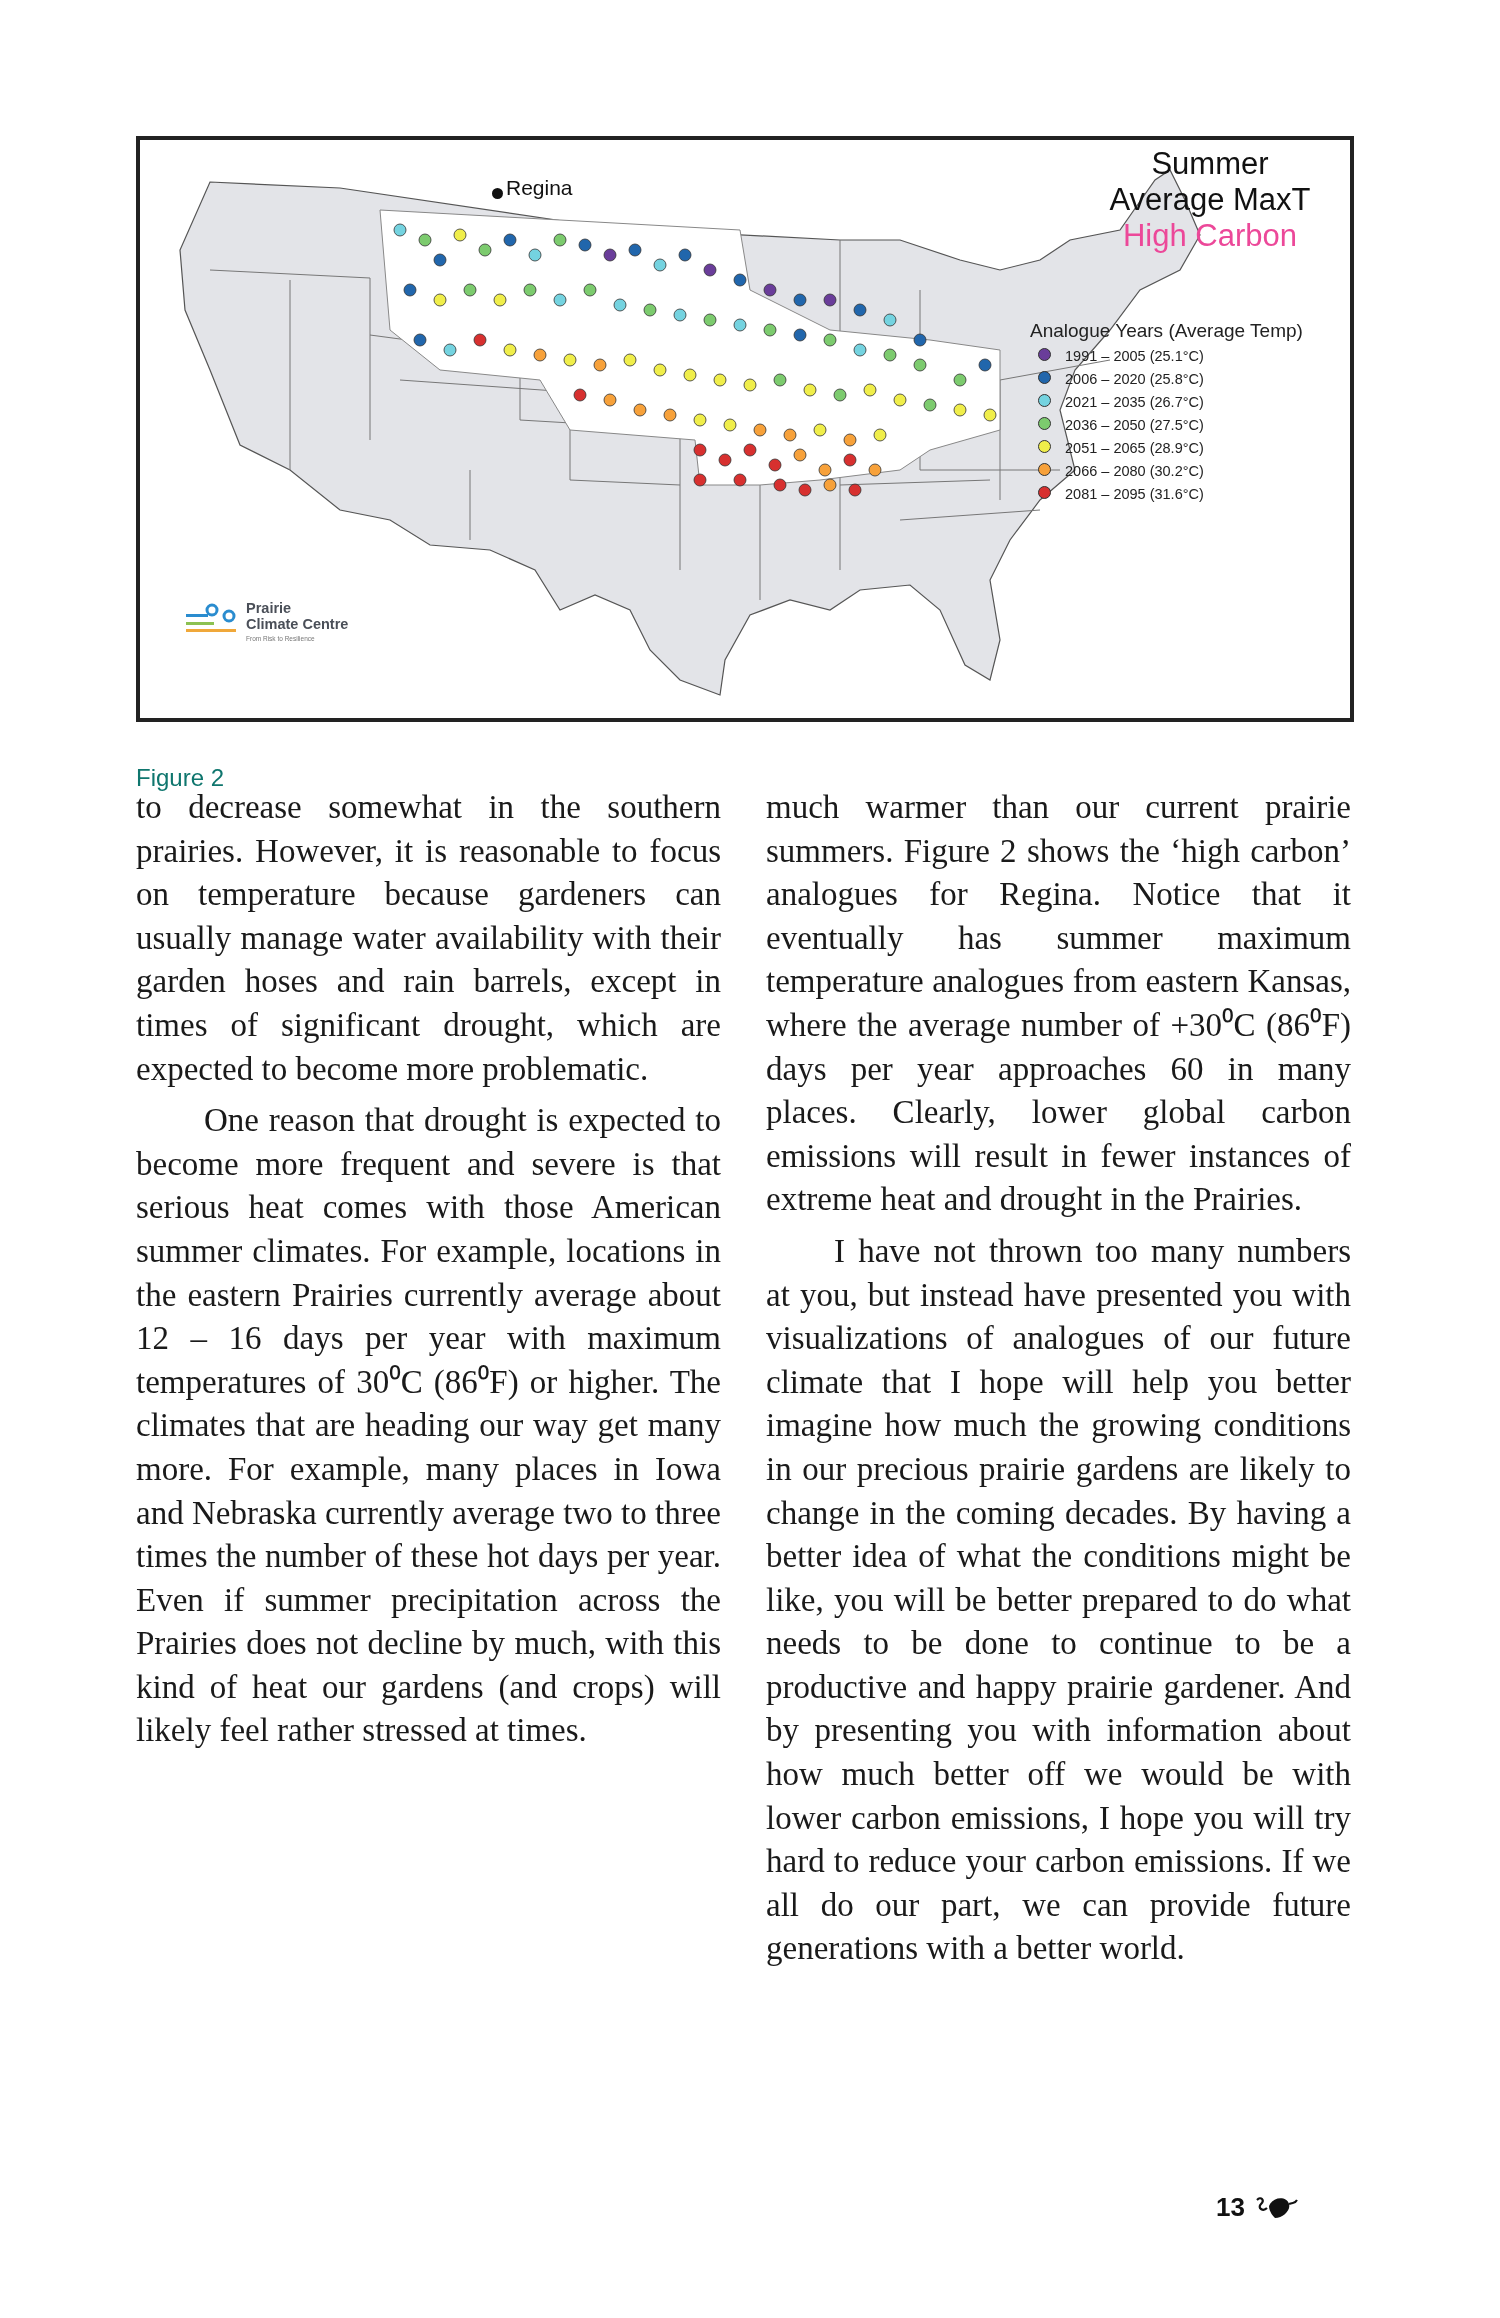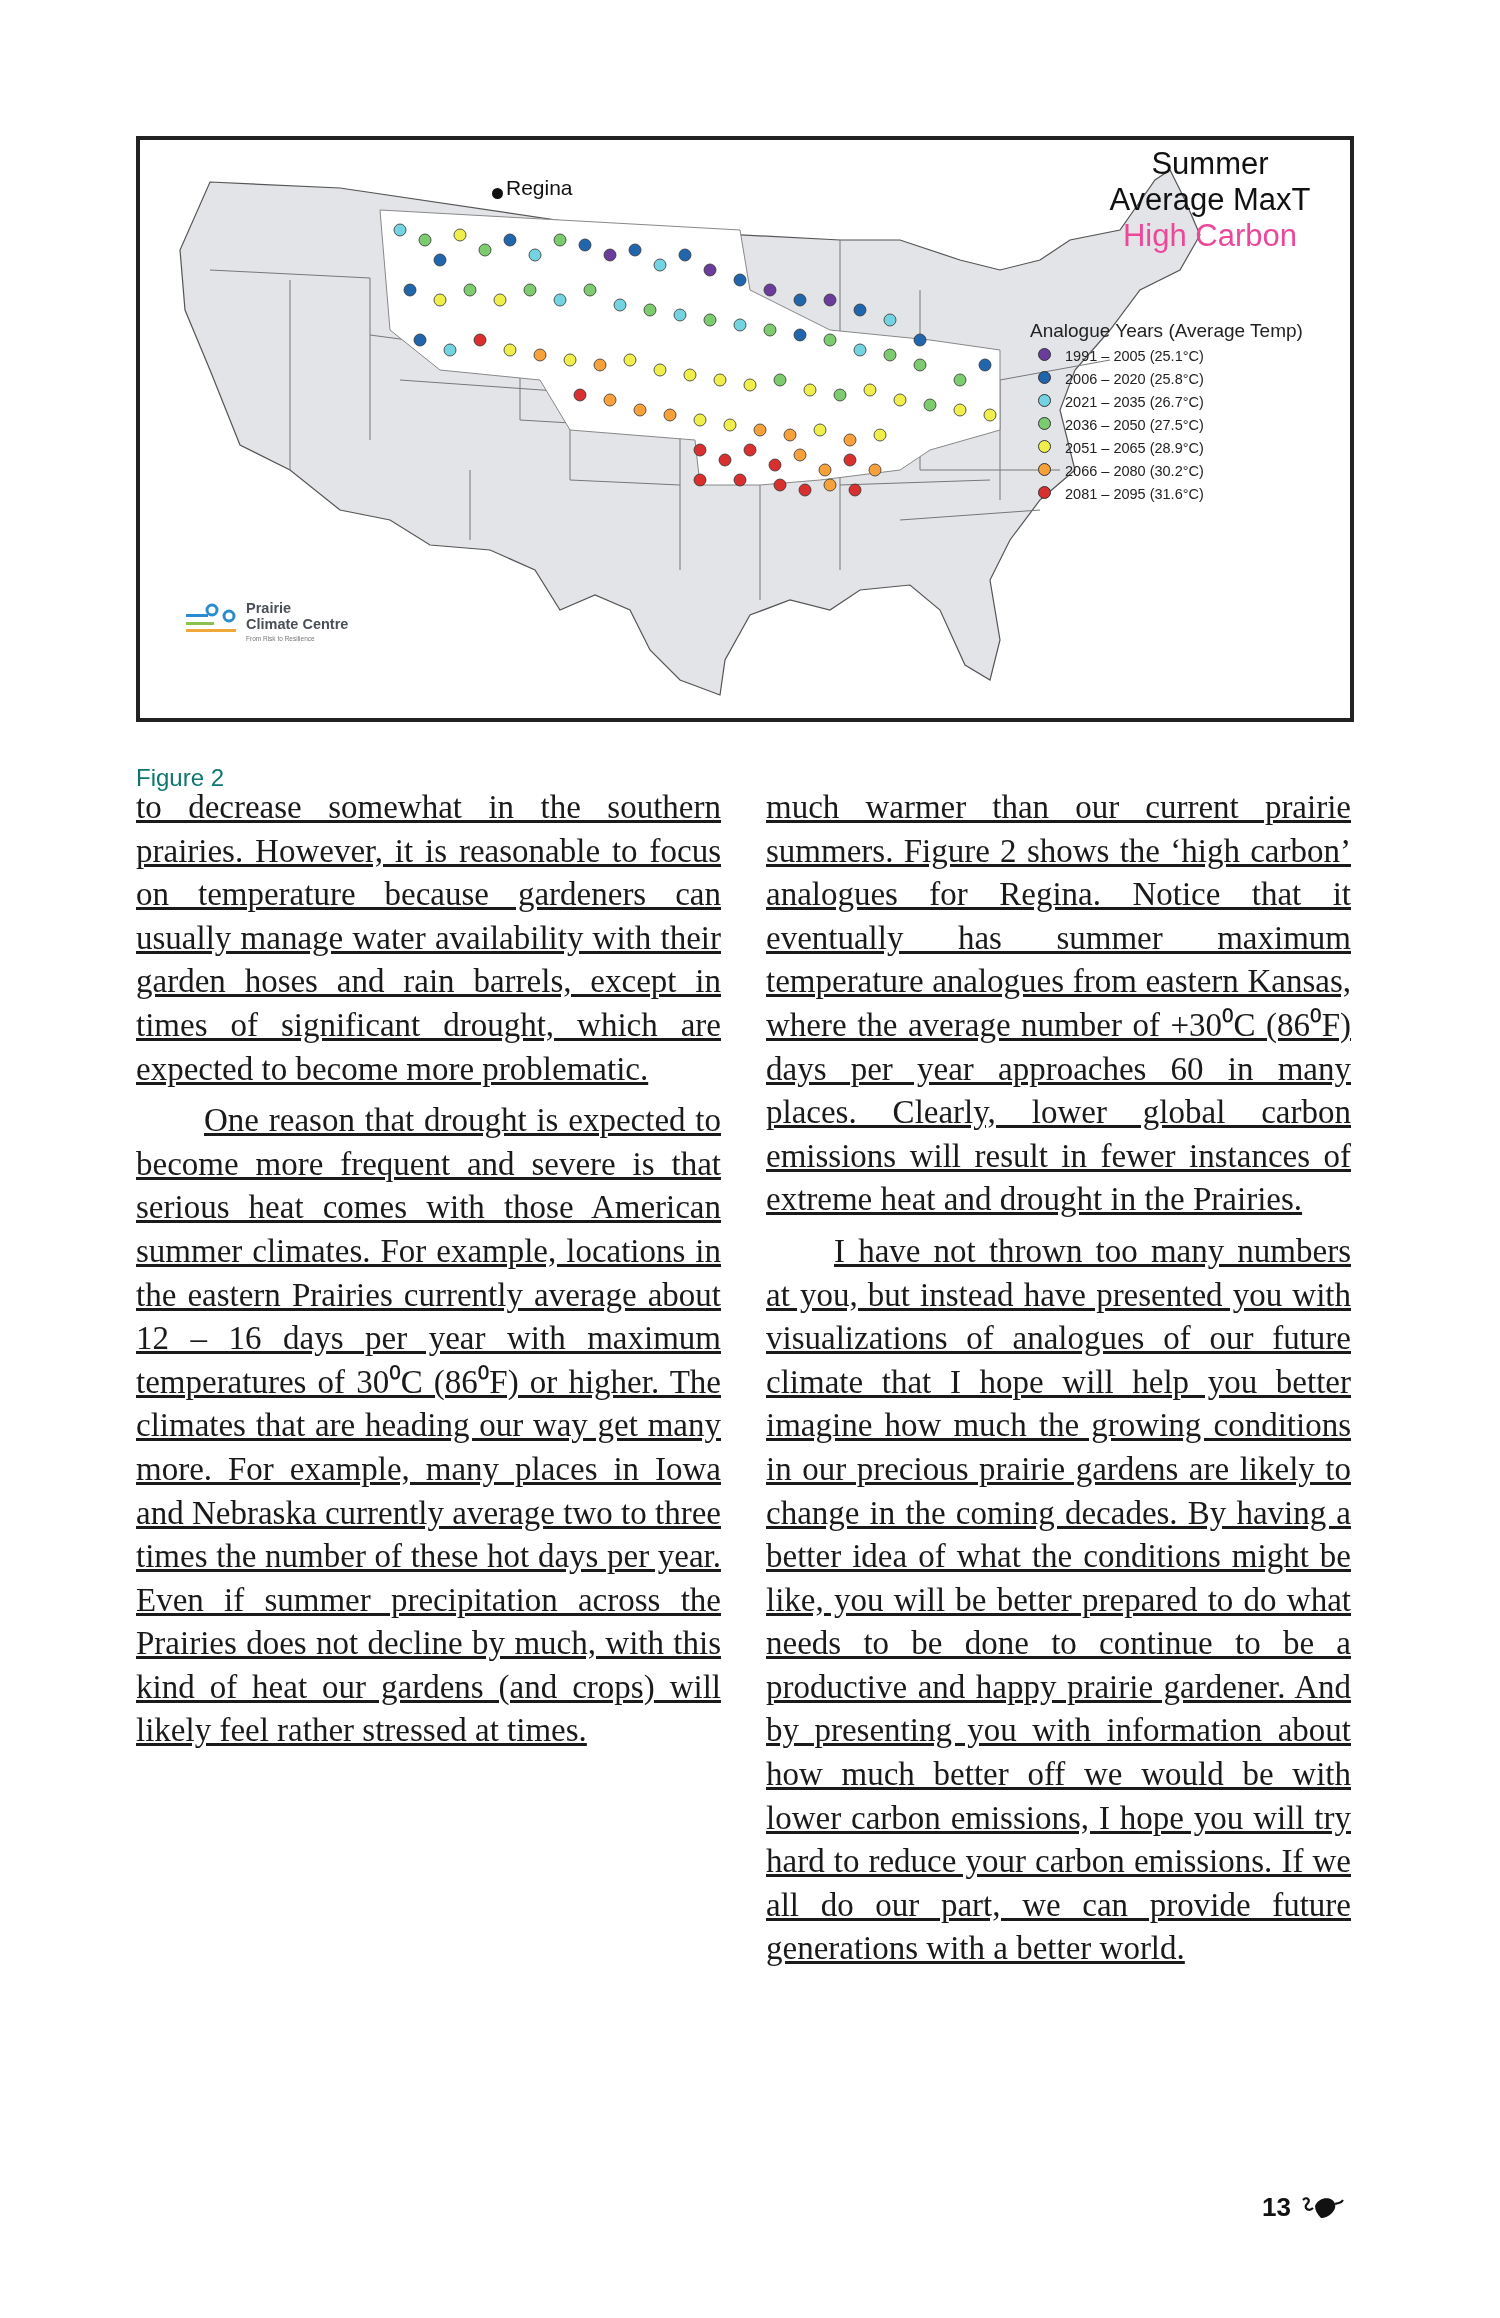--- a/index.html
+++ b/index.html
@@ -40,30 +40,29 @@
 
   .caption {
     position: absolute; left: 136px; top: 764px;
     font-family: "Liberation Sans", sans-serif; font-size: 24px; color: #0f766e;
   }
 
   .column {
     position: absolute; top: 786px; width: 585px;
     font-family: "Liberation Serif", serif; font-size: 33px; line-height: 43.6px; color: #1a1a1a;
     text-align: justify;
-    text-decoration: underline;
   }
   .col-left { left: 136px; }
   .col-right { left: 766px; }
   .column p { margin: 0; }
   .column p.indent { text-indent: 68px; margin-top: 8px; }
   .column p.first-noindent { text-indent: 0; }
 
   .folio {
-    position: absolute; left: 1262px; top: 2192px;
+    position: absolute; left: 1216px; top: 2192px;
     font-family: "Liberation Sans", sans-serif; font-weight: bold; font-size: 26px; color: #111;
     display: flex; align-items: center; gap: 8px;
   }
   .leaf-icon { width: 46px; height: 28px; }
 </style>
 </head>
 <body>
 
 <div class="page">
 

